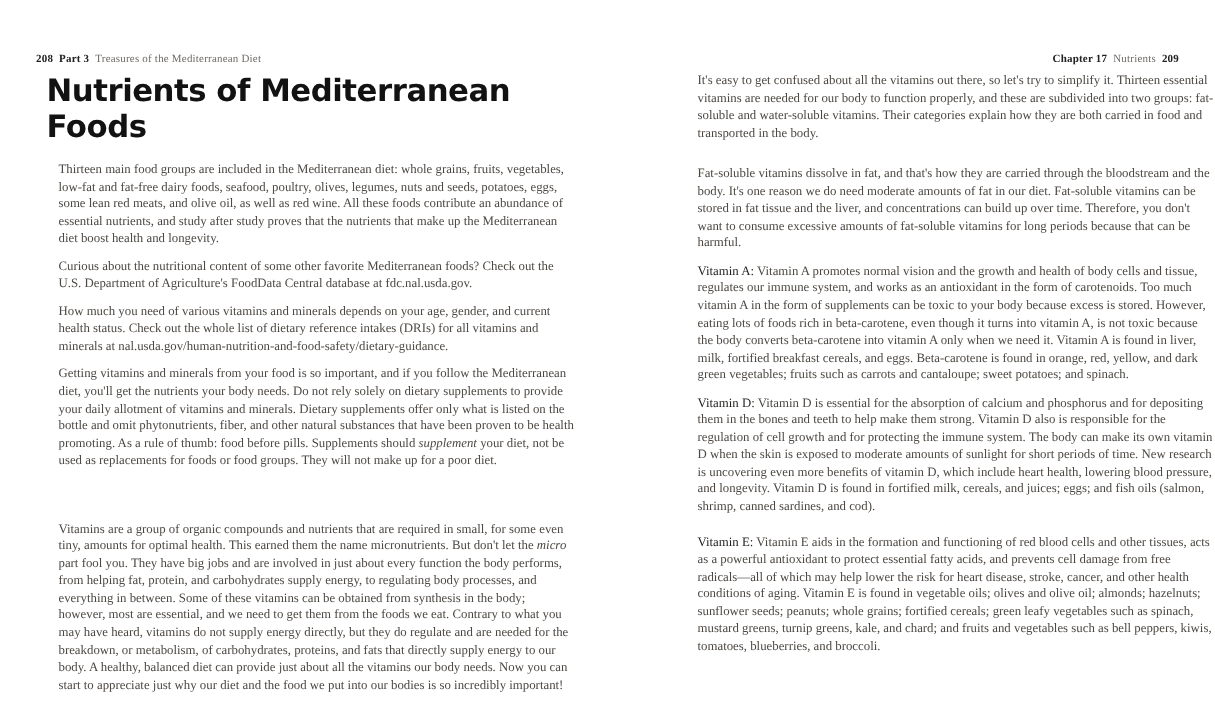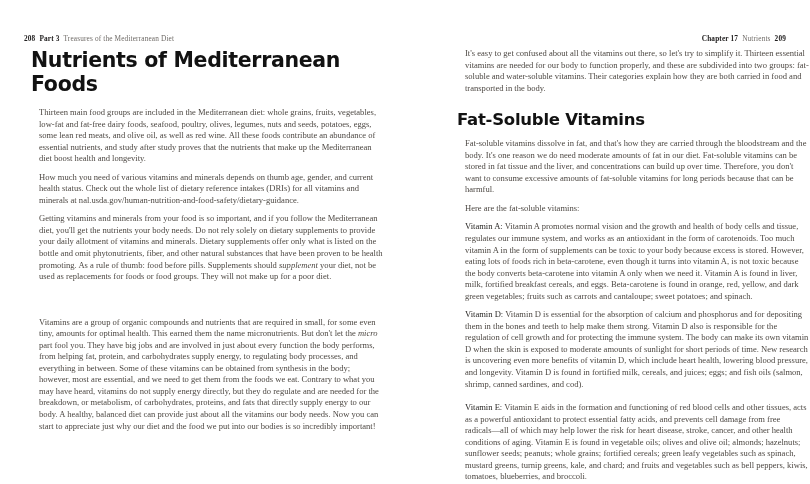--- a/index.html
+++ b/index.html
@@ -112,43 +112,42 @@
   <div class="runhead runhead-right">
     <span class="strong">Chapter 17</span><span class="sp"></span><span class="rest">Nutrients</span><span class="sp"></span><span class="folio">209</span>
   </div>
 
   <div class="col col-left">
 
     <h1 class="chapter-title">Nutrients of Mediterranean Foods</h1>
 
     <p class="body">Thirteen main food groups are included in the Mediterranean diet: whole grains, fruits, vegetables, low-fat and fat-free dairy foods, seafood, poultry, olives, legumes, nuts and seeds, potatoes, eggs, some lean red meats, and olive oil, as well as red wine. All these foods contribute an abundance of essential nutrients, and study after study proves that the nutrients that make up the Mediterranean diet boost health and longevity.</p>
 
+    <p class="body">Curious about the nutritional content of some other favorite Mediterranean foods? Check out the U.S. Department of Agriculture's FoodData Central database at fdc.nal.usda.gov.</p>
 
-    <p class="body">How much you need of various vitamins and minerals depends on thumb age, gender, and current health status. Check out the whole list of dietary reference intakes (DRIs) for all vitamins and minerals at nal.usda.gov/human-nutrition-and-food-safety/dietary-guidance.</p>
+    <p class="body">How much you need of various vitamins and minerals depends on your age, gender, and current health status. Check out the whole list of dietary reference intakes (DRIs) for all vitamins and minerals at nal.usda.gov/human-nutrition-and-food-safety/dietary-guidance.</p>
 
     <p class="body"><span>Getting vitamins and minerals from your food is so important, and if you follow the Mediterranean diet, you'll get the nutrients your body needs. Do not rely solely on dietary supplements to provide your daily allotment of vitamins and minerals. Dietary supplements offer only what is listed on the bottle and omit phytonutrients, fiber, and other natural substances that have been proven to be health promoting. As a rule of thumb: food before pills. Supplements should </span><i class="em">supplement</i><span> your diet, not be used as replacements for foods or food groups. They will not make up for a poor diet.</span></p>
 
     <div class="spacer-lg"></div>
 
 
     <p class="body"><span>Vitamins are a group of organic compounds and nutrients that are required in small, for some even tiny, amounts for optimal health. This earned them the name micronutrients. But don't let the </span><i class="em">micro</i><span> part fool you. They have big jobs and are involved in just about every function the body performs, from helping fat, protein, and carbohydrates supply energy, to regulating body processes, and everything in between. Some of these vitamins can be obtained from synthesis in the body; however, most are essential, and we need to get them from the foods we eat. Contrary to what you may have heard, vitamins do not supply energy directly, but they do regulate and are needed for the breakdown, or metabolism, of carbohydrates, proteins, and fats that directly supply energy to our body. A healthy, balanced diet can provide just about all the vitamins our body needs. Now you can start to appreciate just why our diet and the food we put into our bodies is so incredibly important!</span></p>
 
   </div>
 
   <div class="col col-right">
 
     <p class="body">It's easy to get confused about all the vitamins out there, so let's try to simplify it. Thirteen essential vitamins are needed for our body to function properly, and these are subdivided into two groups: fat-soluble and water-soluble vitamins. Their categories explain how they are both carried in food and transported in the body.</p>
 
     <div class="spacer-md"></div>
 
-    <h2 class="section-title">Fat-Soluble Vitamins</h2>
 
     <p class="body">Fat-soluble vitamins dissolve in fat, and that's how they are carried through the bloodstream and the body. It's one reason we do need moderate amounts of fat in our diet. Fat-soluble vitamins can be stored in fat tissue and the liver, and concentrations can build up over time. Therefore, you don't want to consume excessive amounts of fat-soluble vitamins for long periods because that can be harmful.</p>
 
-    <p class="body">Here are the fat-soluble vitamins:</p>
 
     <p class="body"><b class="run-in">Vitamin A:</b><span> Vitamin A promotes normal vision and the growth and health of body cells and tissue, regulates our immune system, and works as an antioxidant in the form of carotenoids. Too much vitamin A in the form of supplements can be toxic to your body because excess is stored. However, eating lots of foods rich in beta-carotene, even though it turns into vitamin A, is not toxic because the body converts beta-carotene into vitamin A only when we need it. Vitamin A is found in liver, milk, fortified breakfast cereals, and eggs. Beta-carotene is found in orange, red, yellow, and dark green vegetables; fruits such as carrots and cantaloupe; sweet potatoes; and spinach.</span></p>
 
     <p class="body"><b class="run-in">Vitamin D:</b><span> Vitamin D is essential for the absorption of calcium and phosphorus and for depositing them in the bones and teeth to help make them strong. Vitamin D also is responsible for the regulation of cell growth and for protecting the immune system. The body can make its own vitamin D when the skin is exposed to moderate amounts of sunlight for short periods of time. New research is uncovering even more benefits of vitamin D, which include heart health, lowering blood pressure, and longevity. Vitamin D is found in fortified milk, cereals, and juices; eggs; and fish oils (salmon, shrimp, canned sardines, and cod).</span></p>
 
     <p class="body"><b class="run-in">Vitamin E:</b><span> Vitamin E aids in the formation and functioning of red blood cells and other tissues, acts as a powerful antioxidant to protect essential fatty acids, and prevents cell damage from free radicals—all of which may help lower the risk for heart disease, stroke, cancer, and other health conditions of aging. Vitamin E is found in vegetable oils; olives and olive oil; almonds; hazelnuts; sunflower seeds; peanuts; whole grains; fortified cereals; green leafy vegetables such as spinach, mustard greens, turnip greens, kale, and chard; and fruits and vegetables such as bell peppers, kiwis, tomatoes, blueberries, and broccoli.</span></p>
 
   </div>
 
 </div>

